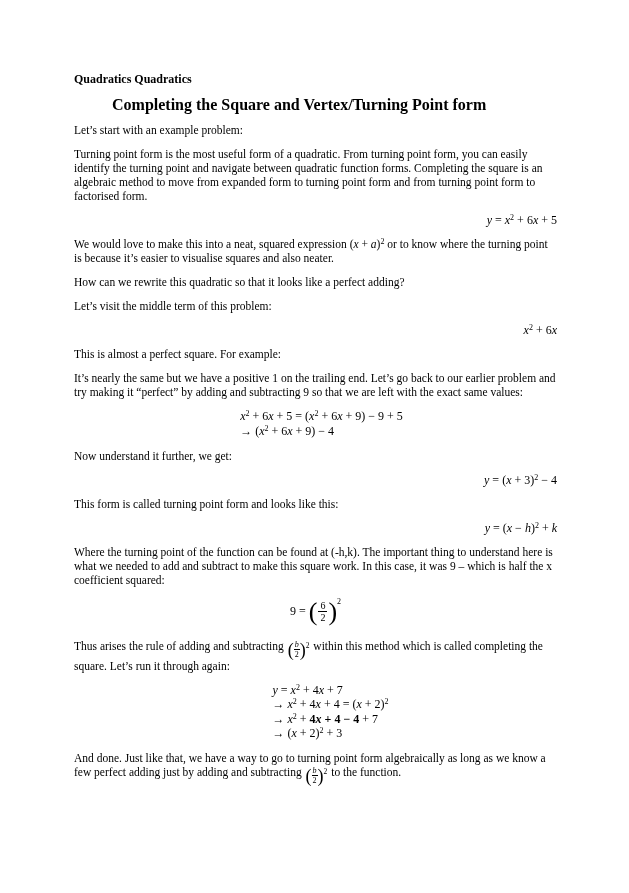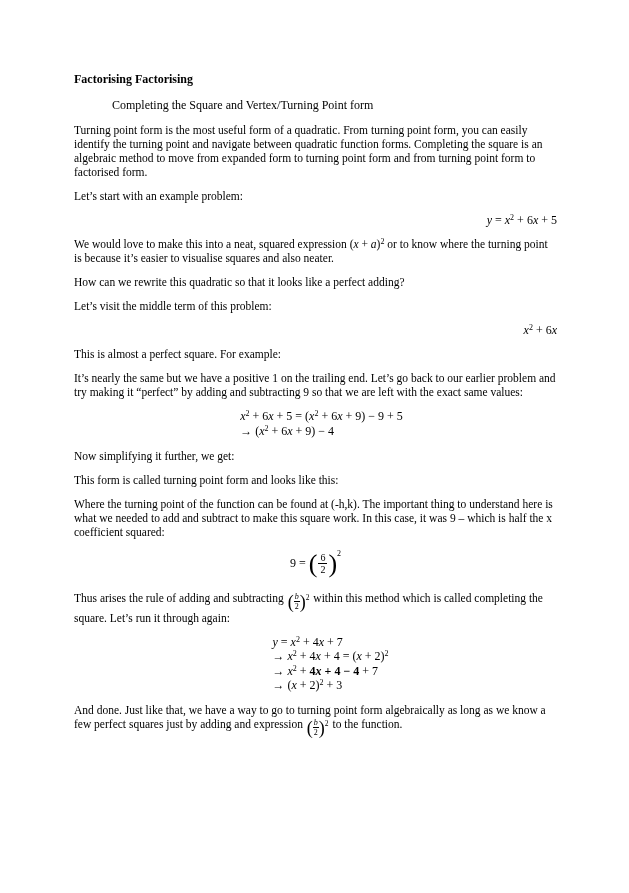--- a/index.html
+++ b/index.html
@@ -10,21 +10,21 @@
     overflow: hidden;
   }
   .page {
     box-sizing: border-box;
     width: 629px; height: 893px;
     padding: 72px 72px 0 74px;
     background: #ffffff;
   }
   p { margin: 0 0 10px 0; line-height: 14px; }
   .title { font-weight: bold; font-size: 12px; margin-bottom: 12px; }
-  .heading { font-weight: normal; font-size: 12px; padding-left: 38px; margin-bottom: 11px; }
+  .heading { font-weight: bold; font-size: 16px; padding-left: 38px; margin-bottom: 11px; }
 
   .eq { text-align: right; margin: 0 0 10px 0; line-height: 14px; font-size: 12px; }
   .eqblock { text-align: center; margin: 0 0 10px 0; font-size: 12px; }
   .eqblock .inner { display: inline-block; text-align: left; line-height: 14.5px; }
   .inner.shift-a { margin-left: 12px; }
   .inner.shift-b { margin-left: 30px; }
 
   .v { font-style: italic; }
   .b { font-weight: bold; }
   sup.m { font-size: 8px; line-height: 0; vertical-align: 4px; }
@@ -47,50 +47,52 @@
   .ifr { display: inline-block; text-align: center; }
   .ifn { display: block; font-size: 8px; line-height: 8px; padding: 0 1px; }
   .ifd { display: block; font-size: 8px; line-height: 9px; border-top: 1px solid #000; }
   .iexp { font-size: 7.5px; align-self: flex-start; margin-top: -2px; }
 </style>
 </head>
 <body>
 
 <div class="page">
 
-  <p class="title">Factorising Factorising</p>
+  <p class="title">Quadratics Quadratics</p>
 
   <p class="heading">Completing the Square and Vertex/Turning Point form</p>
 
+  <p>Let’s start with an example problem:</p>
+
   <p>Turning point form is the most useful form of a quadratic. From turning point form, you can easily identify the turning point and navigate between quadratic function forms. Completing the square is an algebraic method to move from expanded form to turning point form and from turning point form to factorised form.</p>
-
-  <p>Let’s start with an example problem:</p>
 
   <div class="eq"><span class="v">y</span><span> = </span><span class="v">x</span><sup class="m">2</sup><span> + 6</span><span class="v">x</span><span> + 5</span></div>
 
   <p><span>We would love to make this into a neat, squared expression (</span><span class="v">x</span><span> + </span><span class="v">a</span><span>)</span><sup class="m">2</sup><span> or to know where the turning point is because it’s easier to visualise squares and also neater.</span></p>
 
   <p>How can we rewrite this quadratic so that it looks like a perfect adding?</p>
 
   <p>Let’s visit the middle term of this problem:</p>
 
   <div class="eq"><span class="v">x</span><sup class="m">2</sup><span> + 6</span><span class="v">x</span></div>
 
   <p>This is almost a perfect square. For example:</p>
 
 
   <p>It’s nearly the same but we have a positive 1 on the trailing end. Let’s go back to our earlier problem and try making it “perfect” by adding and subtracting 9 so that we are left with the exact same values:</p>
 
   <div class="eqblock"><span class="inner shift-a"><span class="line"><span class="v">x</span><sup class="m">2</sup><span> + 6</span><span class="v">x</span><span> + 5 = (</span><span class="v">x</span><sup class="m">2</sup><span> + 6</span><span class="v">x</span><span> + 9) − 9 + 5</span></span><br><span class="line"><span>→ (</span><span class="v">x</span><sup class="m">2</sup><span> + 6</span><span class="v">x</span><span> + 9) − 4</span></span></span></div>
 
-  <p>Now simplifying it further, we get:</p>
+  <p>Now understand it further, we get:</p>
 
+  <div class="eq"><span class="v">y</span><span> = (</span><span class="v">x</span><span> + 3)</span><sup class="m">2</sup><span> − 4</span></div>
 
   <p>This form is called turning point form and looks like this:</p>
 
+  <div class="eq"><span class="v">y</span><span> = (</span><span class="v">x</span><span> − </span><span class="v">h</span><span>)</span><sup class="m">2</sup><span> + </span><span class="v">k</span></div>
 
   <p>Where the turning point of the function can be found at (-h,k). The important thing to understand here is what we needed to add and subtract to make this square work. In this case, it was 9 – which is half the x coefficient squared:</p>
 
   <div class="eq-disp">
       <span class="lhs">9 =</span>
       <span class="bp">(</span>
       <span class="dfr">
         <span class="dfn">6</span>
         <span class="dfd">2</span>
       </span>
@@ -103,21 +105,21 @@
         <span class="ifr">
           <span class="ifn v">b</span>
           <span class="ifd">2</span>
         </span>
         <span class="ip">)</span>
         <span class="iexp">2</span>
       </span><span> within this method which is called completing the square. Let’s run it through again:</span></p>
 
   <div class="eqblock"><span class="inner shift-b"><span class="line"><span class="v">y</span><span> = </span><span class="v">x</span><sup class="m">2</sup><span> + 4</span><span class="v">x</span><span> + 7</span></span><br><span class="line"><span>→ </span><span class="v">x</span><sup class="m">2</sup><span> + 4</span><span class="v">x</span><span> + 4 = (</span><span class="v">x</span><span> + 2)</span><sup class="m">2</sup></span><br><span class="line"><span>→ </span><span class="v">x</span><sup class="m">2</sup><span> + </span><span class="b">4</span><span class="v b">x</span><span class="b"> + 4 − 4</span><span> + 7</span></span><br><span class="line"><span>→ (</span><span class="v">x</span><span> + 2)</span><sup class="m">2</sup><span> + 3</span></span></span></div>
 
-  <p><span>And done. Just like that, we have a way to go to turning point form algebraically as long as we know a few perfect squares just by adding and expression </span><span class="ifrac">
+  <p><span>And done. Just like that, we have a way to go to turning point form algebraically as long as we know a few perfect adding just by adding and subtracting </span><span class="ifrac">
         <span class="ip">(</span>
         <span class="ifr">
           <span class="ifn v">b</span>
           <span class="ifd">2</span>
         </span>
         <span class="ip">)</span>
         <span class="iexp">2</span>
       </span><span> to the function.</span></p>
 
 </div>

